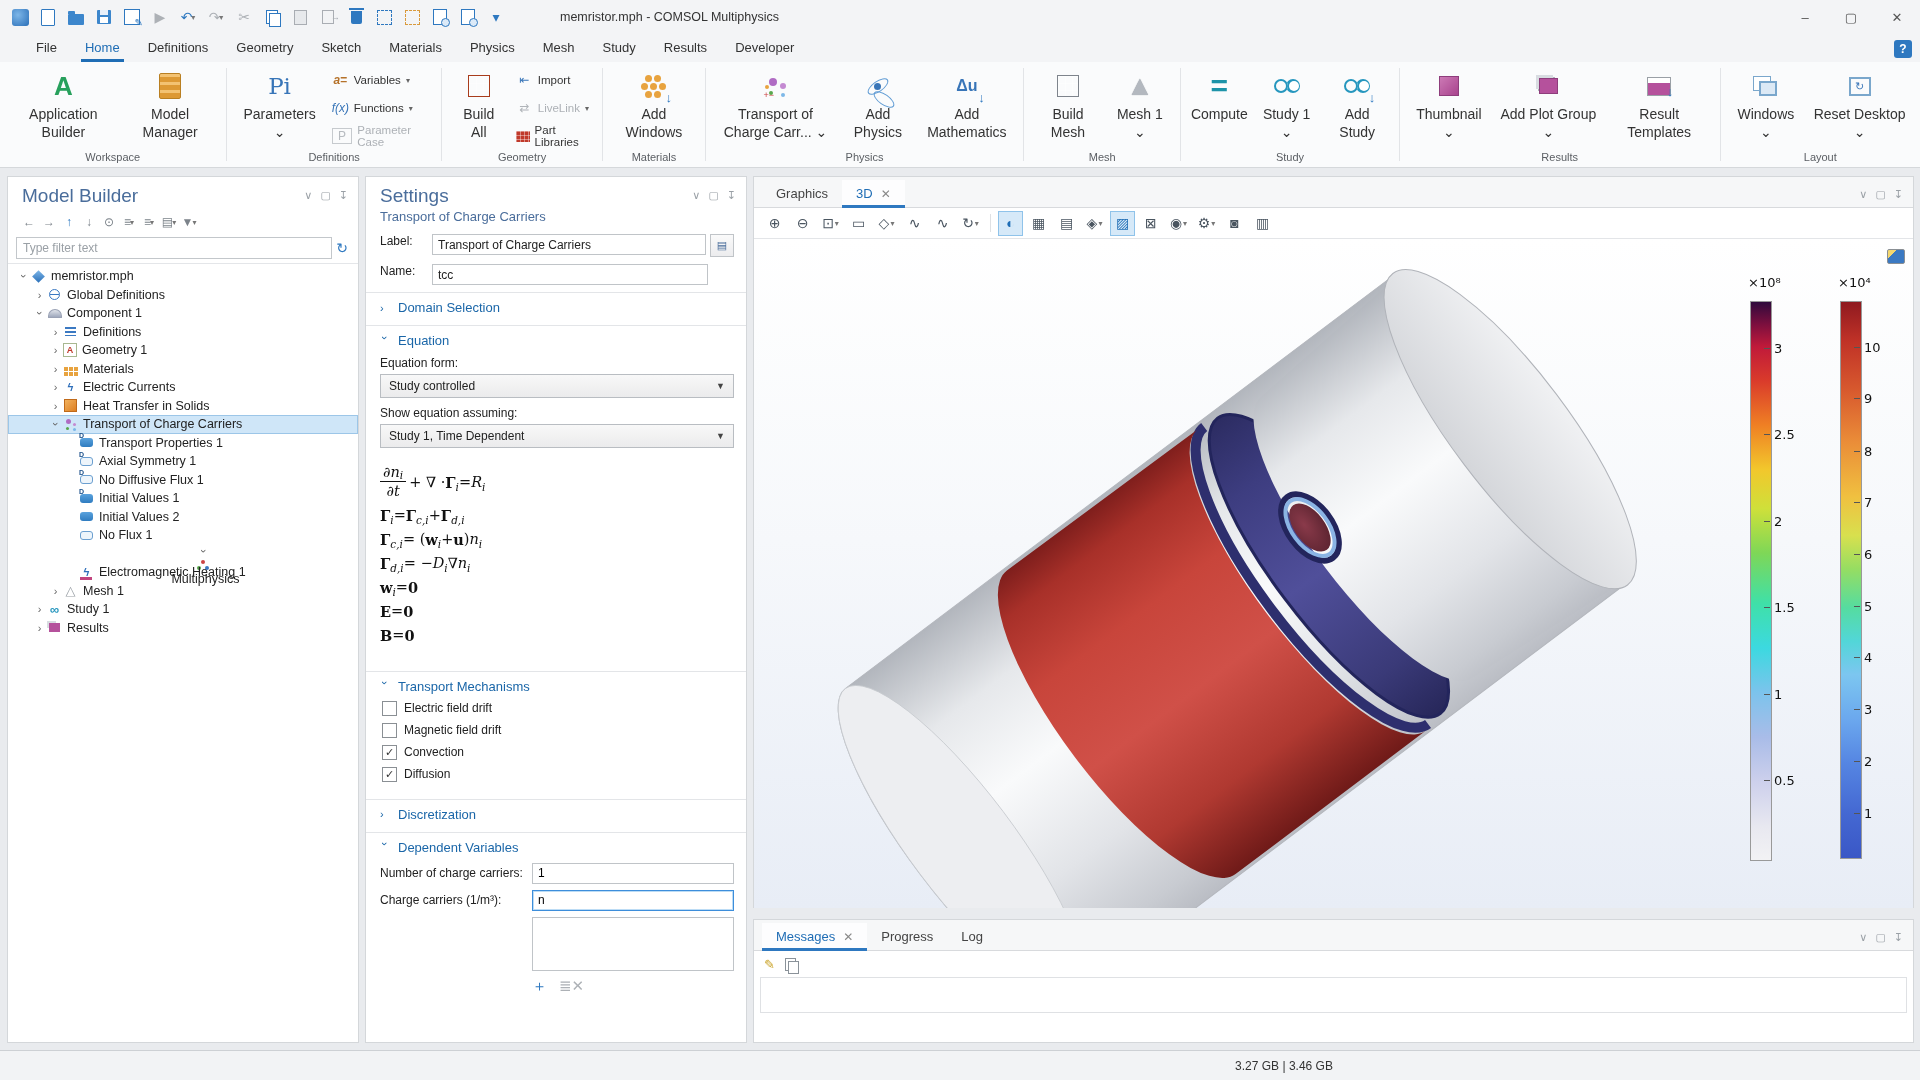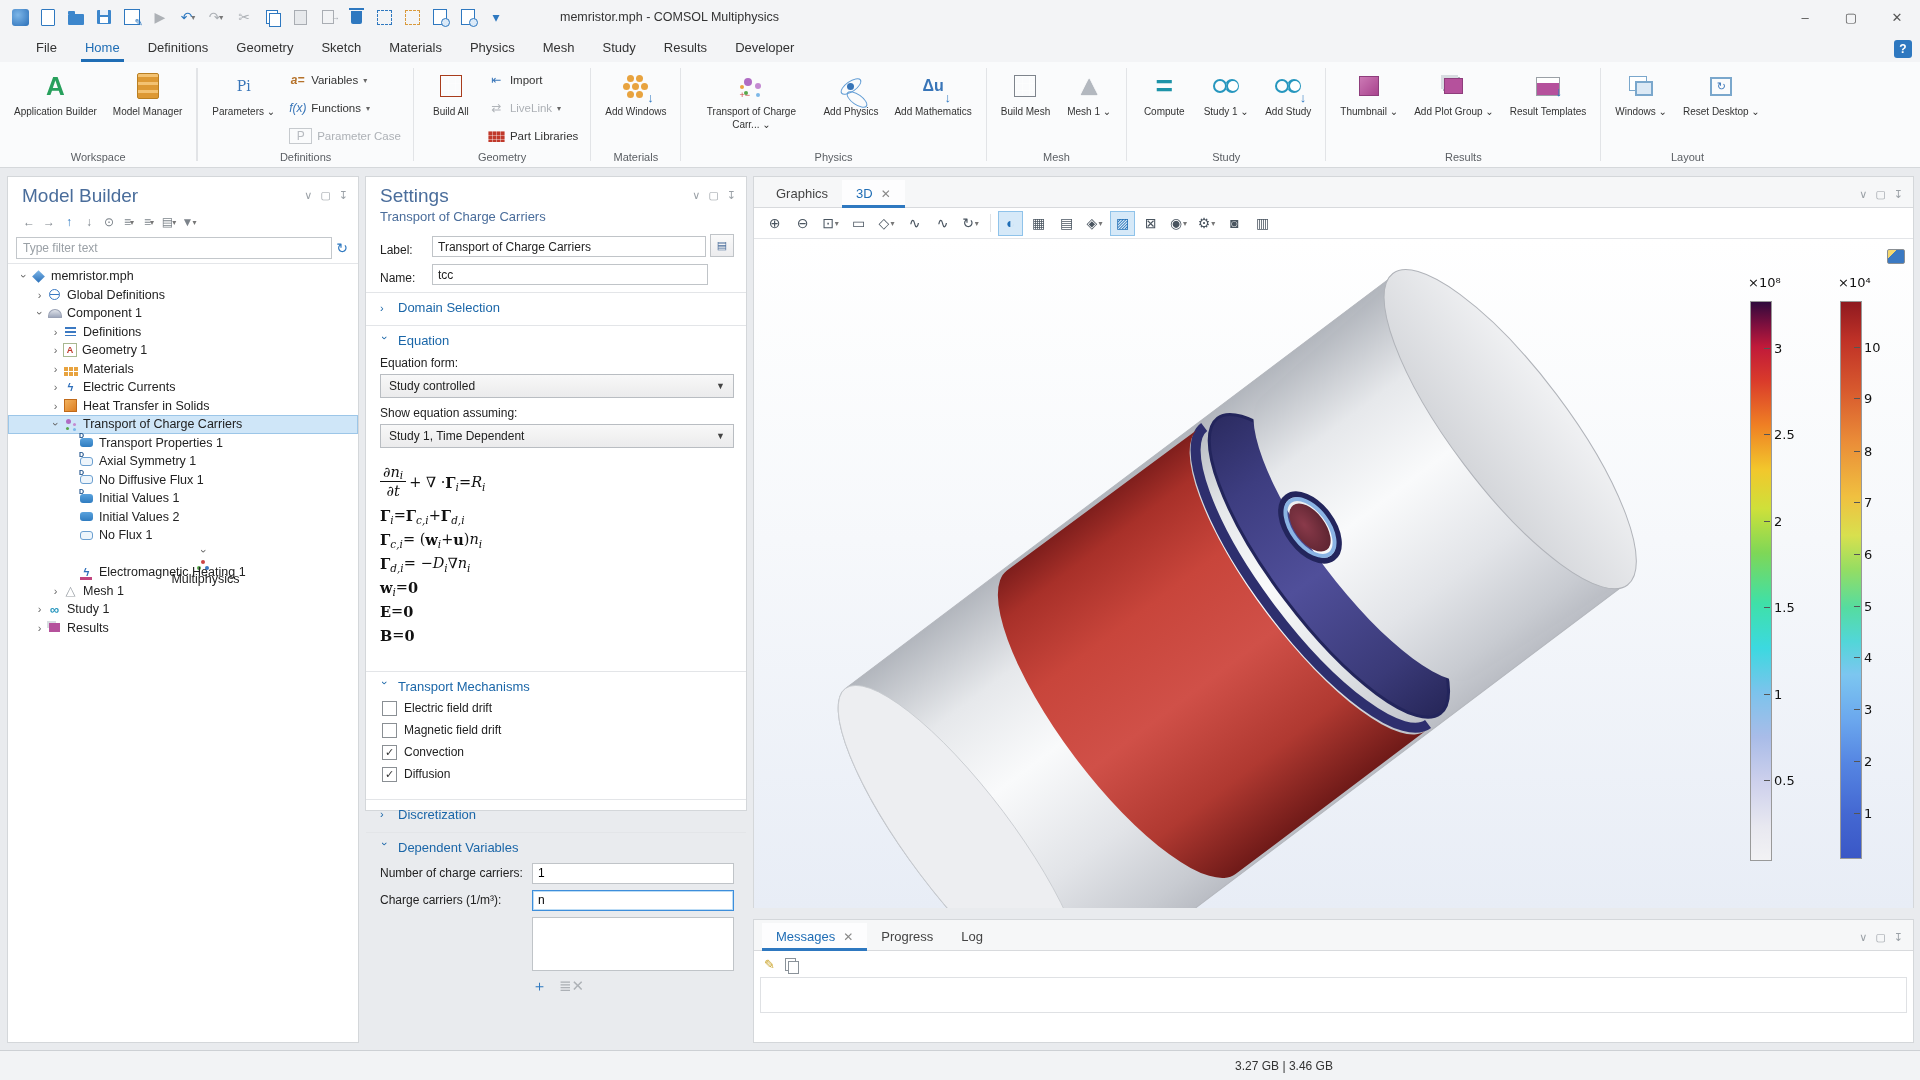--- a/index.html
+++ b/index.html
@@ -42,34 +42,34 @@
   .mtab.active:after{content:"";position:absolute;left:10px;right:10px;bottom:0;height:3px;background:#1f6db5;}
   .helpbtn{position:absolute;right:8px;top:5px;width:18px;height:18px;background:#2e78c0;color:#fff;border-radius:3px;font-size:12px;font-weight:bold;display:flex;align-items:center;justify-content:center;}
   
   .ribbon{position:absolute;left:0;top:62px;width:1920px;height:106px;background:#fafbfc;border-bottom:1px solid #d5d8db;display:flex;box-sizing:border-box;}
   .rb-group{display:flex;flex-direction:column;padding:0 2px;}
   .rb-items{display:flex;flex:1;align-items:stretch;padding:4px 4px 0;}
   .rb-gl{font-size:11px;color:#5a5e63;text-align:center;padding:1px 4px 4px;white-space:nowrap;}
   .rb-sep{width:1px;background:#e2e4e7;margin:6px 0;}
   .rb-big{display:flex;flex-direction:column;align-items:center;justify-content:flex-start;padding:3px 8px;max-width:112px;min-width:46px;}
   .rb-bigicon{height:34px;display:flex;align-items:center;justify-content:center;}
-  .rb-label{font-size:10px;line-height:1.25;text-align:center;color:#333;margin-top:3px;white-space:pre-line;}
+  .rb-label{font-size:14px;line-height:1.25;text-align:center;color:#333;margin-top:3px;white-space:pre-line;}
   .rb-smallcol{display:flex;flex-direction:column;justify-content:space-between;padding:4px 6px;}
   .rb-small{display:flex;align-items:center;gap:5px;font-size:11.5px;color:#333;height:20px;}
   .rb-small .si{width:17px;text-align:center;font-size:12px;}
   .dim .rb-label,.rb-small.dim,.dim{color:#adb1b6 !important;}
   .ddar{font-size:8px;color:#666;}
   
   .ri{width:30px;height:30px;display:flex;align-items:center;justify-content:center;position:relative;}
   .ri-application-builder{color:#27a05c;font-size:26px;font-weight:bold;font-family:"Liberation Sans",sans-serif;}
   .ri-model-manager{width:20px;height:24px;background:linear-gradient(#f0b659,#dd9934);border:1px solid #b97f22;border-radius:2px;background-image:repeating-linear-gradient(#f3c272 0 3px,#dd9934 3px 8px);}
   .ri-component{width:24px;height:13px;border-radius:24px 24px 2px 2px;background:linear-gradient(#e4e7ec,#9fa8bd);border:1px solid #9aa2b5;align-self:flex-end;margin-bottom:6px;}
   .ri-component:after{content:"";position:absolute;right:2px;bottom:5px;width:7px;height:6px;background:#4a90d2;}
   .ri-add-component{width:16px;height:16px;border:2px solid #4a90d2;transform:rotate(45deg);background:#eaf3fc;}
-  .ri-parameters{color:#3875b8;font-size:14px;font-family:"DejaVu Serif",serif;}
+  .ri-parameters{color:#3875b8;font-size:23px;font-family:"DejaVu Serif",serif;}
   .ri-build-all{width:20px;height:20px;background:linear-gradient(135deg,#e56f42,#cc4c25);border:1px solid #a83c1c;background-image:linear-gradient(#ffffff55 1px,transparent 1px),linear-gradient(90deg,#ffffff55 1px,transparent 1px);background-size:7px 7px;}
   .ri-add-material:before{content:"";width:7px;height:7px;border-radius:50%;background:#e8a33f;box-shadow:9px 0 #e8a33f,-9px 0 #e8a33f,4px -8px #e8a33f,-5px -8px #e8a33f,4px 8px #e8a33f,-5px 8px #e8a33f;}
   .arr-dl:after{content:"↓";position:absolute;right:-3px;bottom:-4px;color:#2e78c0;font-size:13px;font-weight:bold;}
   .ri-transport-of-charge-carriers:before{content:"";width:8px;height:8px;border-radius:50%;background:#b06cc4;box-shadow:10px 4px 0 -1px #c48ad2,-2px 11px 0 -2px #58a84c,10px 13px 0 -2px #7db8e8,-6px 5px 0 -2px #e8a33f;margin:-8px 0 0 -6px;}
   .ri-transport-of-charge-carriers:after{content:"+−";position:absolute;left:3px;bottom:1px;font-size:9px;color:#cc4444;letter-spacing:0;}
   .ri-add-physics:before{content:"";width:22px;height:9px;border:1.5px solid #5f9bd4;border-radius:50%;transform:rotate(-35deg);position:absolute;}
   .ri-add-physics:after{content:"";width:22px;height:9px;border:1.5px solid #5f9bd4;border-radius:50%;transform:rotate(35deg);position:absolute;}
   .ri-add-physics i{width:7px;height:7px;background:#3875b8;border-radius:50%;}
   .ri-add-mathematics{color:#3875b8;font-size:16px;font-weight:bold;}
   .ri-build-mesh{width:20px;height:20px;background:linear-gradient(135deg,#b9bec5,#8f959d);border:1px solid #7e848c;background-image:linear-gradient(#ffffff66 1px,transparent 1px),linear-gradient(90deg,#ffffff66 1px,transparent 1px);background-size:7px 7px;}
@@ -122,21 +122,21 @@
   .ti-domain-d:after,.ti-boundary-d:after{content:"D";position:absolute;left:0;top:-3px;font-size:7px;font-weight:bold;color:#1a4f8a;}
   .ti-multiphysics:before{content:"";width:4px;height:4px;border-radius:50%;background:#cc4444;box-shadow:-4px 6px #58a84c,4px 6px #3b79c2;margin-top:-5px;}
   .ti-emheating{color:#2e6fba;font-weight:bold;}
   .ti-emheating:after{content:"";position:absolute;bottom:0;left:1px;width:12px;height:2.5px;background:#c2447e;}
   .ti-mesh{color:#9aa0a6;font-size:13px;}
   .ti-study{color:#2596be;font-weight:bold;font-size:13px;}
   .ti-results:before{content:"";width:11px;height:9px;background:#b5519c;box-shadow:-3px -3px 0 -1px #d8dce1;}
   
   .set-sub{font-size:13px;color:#4a6d9b;padding:0 14px 8px;}
   .set-body{padding:2px 12px 0 14px;font-size:12px;}
-  .frow{display:flex;align-items:flex-end;margin-bottom:7px;}
+  .frow{display:flex;align-items:flex-start;margin-bottom:7px;}
   .frow label{width:52px;color:#222;}
   .frow input{flex:1;height:19px;border:1px solid #c0c4c8;font-size:12px;padding:0 5px;color:#222;font-family:"Liberation Sans",sans-serif;}
   .fbtn{width:22px;height:21px;border:1px solid #c0c4c8;background:linear-gradient(#fafafa,#ececee);margin-left:4px;display:flex;align-items:center;justify-content:center;font-size:11px;color:#4a6d9b;}
   .sec{border-top:1px solid #e3e5e8;margin:4px -12px 0 -14px;padding:7px 12px 6px 14px;}
   .sec-head{display:flex;align-items:center;gap:8px;color:#1a66a8;font-size:13px;}
   .sec-chev{font-size:11px;color:#1a66a8;width:10px;display:inline-block;}
   .sec-chev.open{transform:rotate(90deg);}
   .caption{margin:8px 0 4px;color:#222;}
   .dropdown{height:22px;border:1px solid #b9bdc2;background:linear-gradient(#f8f8f8,#ebebec);display:flex;align-items:center;padding:0 8px;justify-content:space-between;color:#222;margin-bottom:2px;}
   .dropdown .da{font-size:9px;color:#444;}
@@ -581,21 +581,21 @@
           <span class="tlabel">Study 1</span>
         </div>
         <div class="trow" style="padding-left: 24px;">
           <span class="tchev">›</span>
           <span class="ti ti-results"></span>
           <span class="tlabel">Results</span>
         </div>
       </div>
   </div>
 
-  <div class="panel" style="left:365px;top:176px;width:382px;height:635px;">
+  <div class="panel" style="left:365px;top:176px;width:382px;height:867px;">
     <div class="panel-head">
       <div class="panel-title">Settings</div>
       <div class="panel-ctrl">
         <span>∨</span>
         <span>▢</span>
         <span>↧</span>
       </div>
     </div>
     <div class="set-sub">Transport of Charge Carriers</div>
     <div class="set-body">

